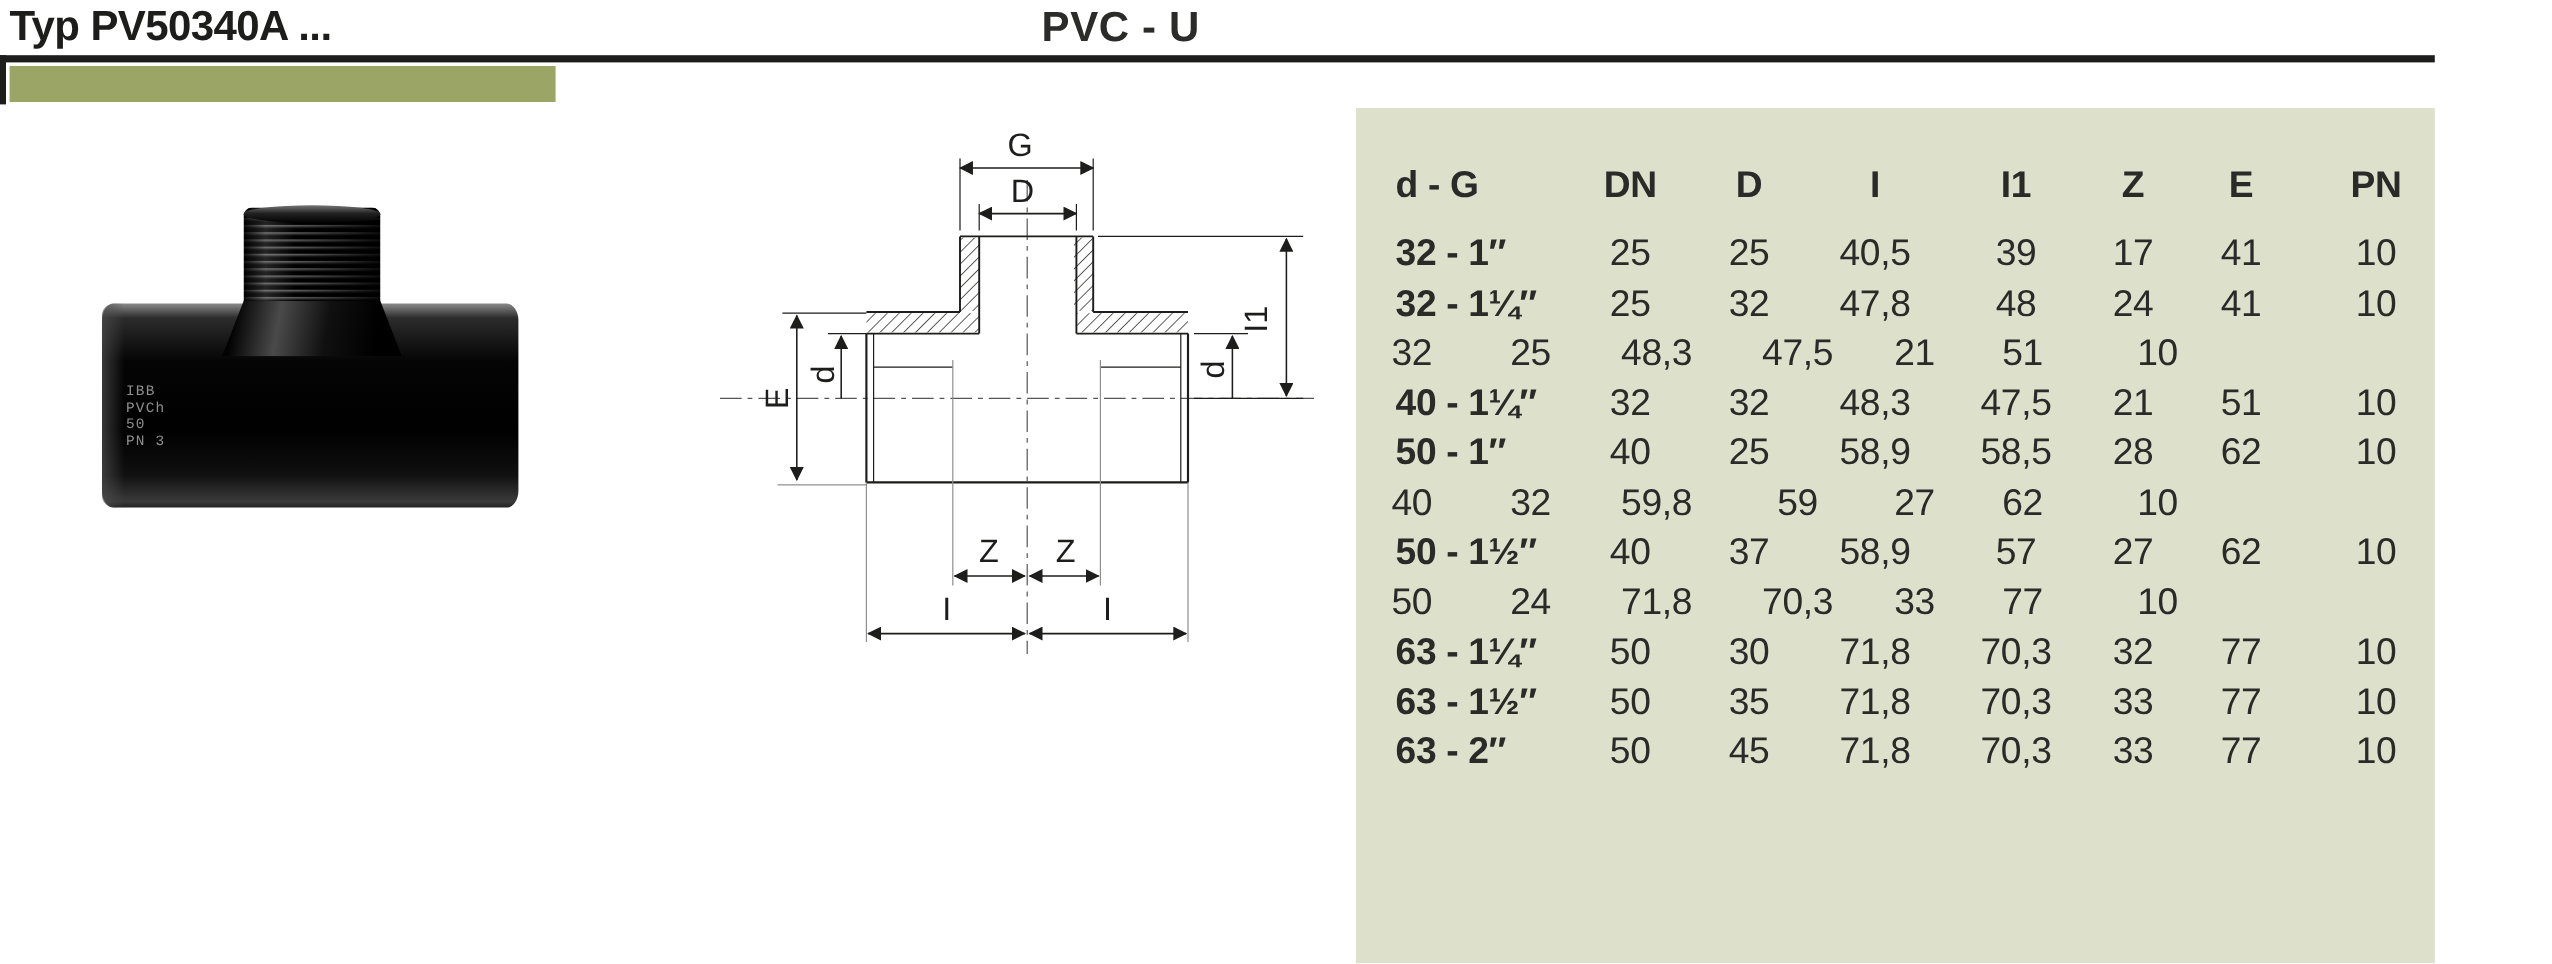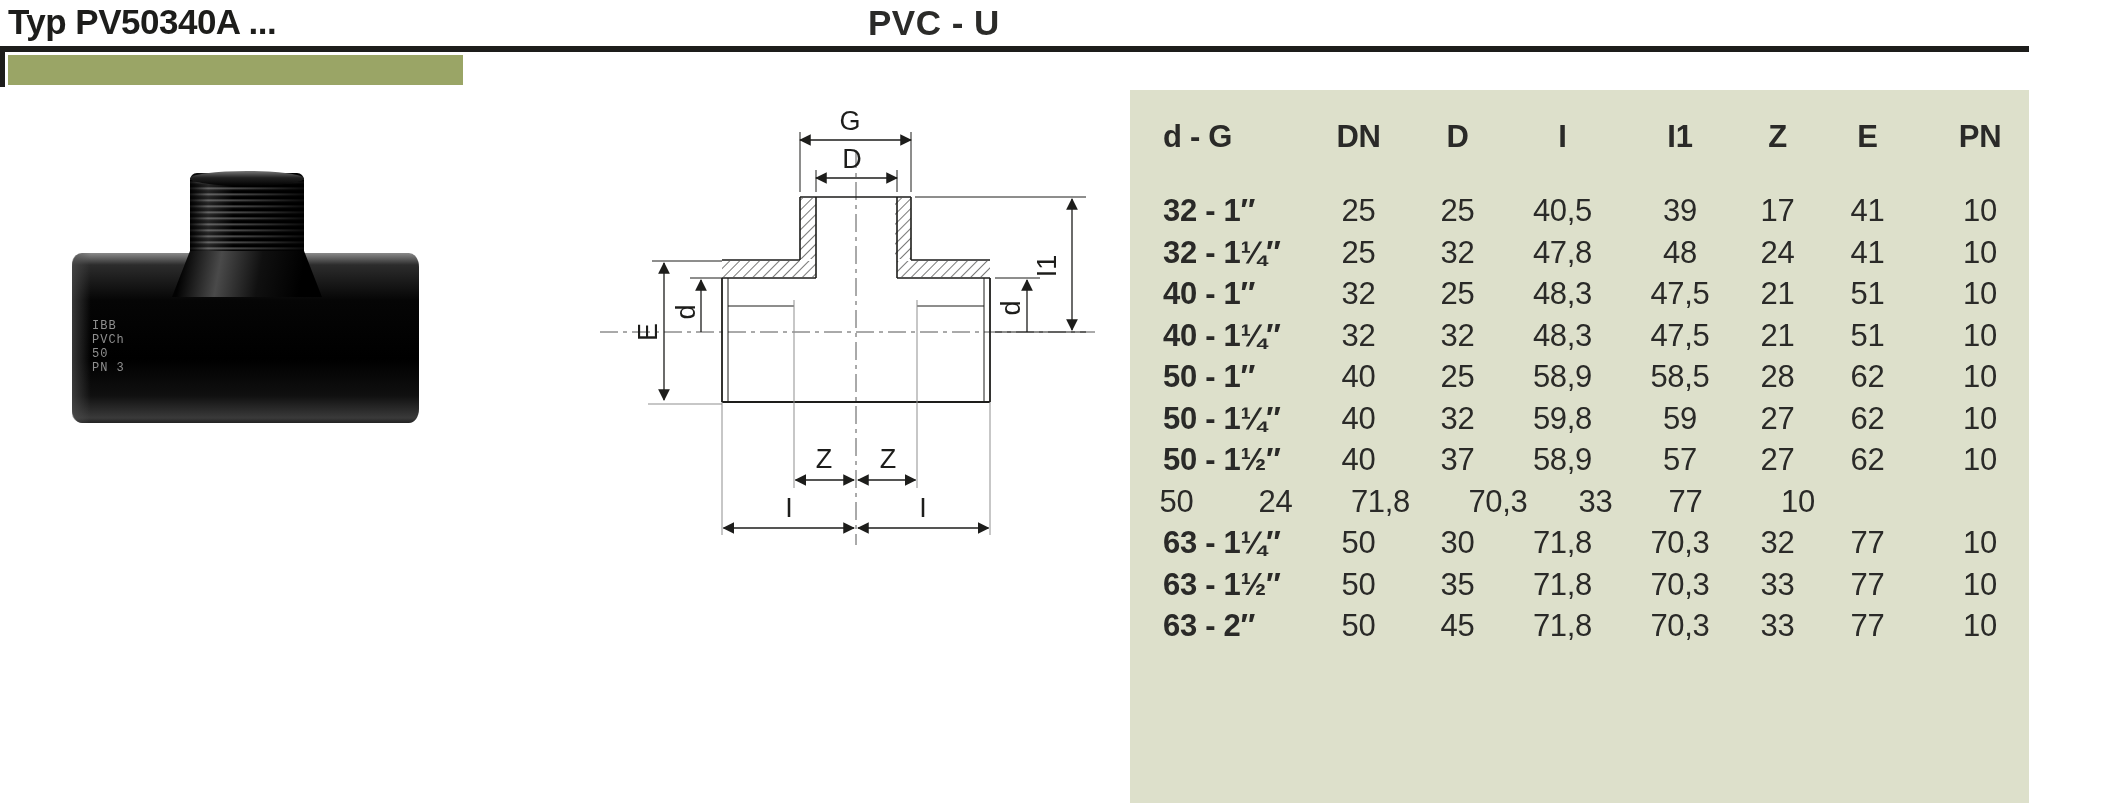--- a/index.html
+++ b/index.html
@@ -10,21 +10,21 @@
   .hdr-type{position:absolute;left:8px;top:2px;font-size:35px;font-weight:bold;letter-spacing:-.5px;}
   .hdr-title{position:absolute;left:390px;top:2px;font-size:35px;font-weight:bold;letter-spacing:-.5px;white-space:nowrap;}
   .hdr-title .fr{font-style:italic;margin-left:8px;}
   .hdr-material{position:absolute;left:868px;top:3px;font-size:35px;font-weight:700;letter-spacing:.5px;color:#2b2b29;}
   .rule{position:absolute;left:0;top:46px;width:2118px;height:6px;background:#1d1d1b;}
   .rule-tick-left{position:absolute;left:0;top:46px;width:5px;height:41px;background:#1d1d1b;}
   .rule-tick-right{position:absolute;left:2112px;top:16px;width:6px;height:36px;background:#1d1d1b;}
   .olive-bar{position:absolute;left:8px;top:55px;width:455px;height:30px;background:#9aa566;}
 
   
-  .photo{position:absolute;left:72px;top:171px;width:347px;height:252px;}
+  .photo{position:absolute;left:85px;top:171px;width:347px;height:252px;}
   .ph-thread{position:absolute;left:118px;top:2px;width:114px;height:78px;border-radius:7px 7px 0 0;
      background:
        linear-gradient(90deg,rgba(0,0,0,.8),rgba(255,255,255,.14) 16%,rgba(255,255,255,0) 38%,rgba(0,0,0,.45) 72%,rgba(0,0,0,.85)),
        repeating-linear-gradient(180deg,#000 0 2px,#5d5d5d 3px,#0c0c0c 5px,#000 6px);}
   .ph-thread-top{position:absolute;left:118px;top:0;width:114px;height:15px;border-radius:50%;
      background:linear-gradient(180deg,#777 0%,#222 45%,#000 100%);}
   .ph-cone{position:absolute;left:100px;top:76px;width:150px;height:50px;
      clip-path:polygon(13% 0,87% 0,100% 100%,0 100%);
      background:linear-gradient(100deg,#020202 8%,#4a4a4a 32%,#101010 58%,#000 85%);}
   .ph-body{position:absolute;left:0;top:82px;width:347px;height:170px;border-radius:10px/14px;
@@ -33,21 +33,21 @@
      border-radius:10px 0 0 10px;background:linear-gradient(90deg,#4e4e4e,rgba(0,0,0,0) 85%);opacity:.7;}
   .ph-marking{position:absolute;left:20px;top:148px;font-size:12px;line-height:14px;color:#8f8f8f;
      letter-spacing:1px;font-family:"Liberation Mono",monospace;}
 
   
   .drawing{position:absolute;left:560px;top:90px;}
   .drawing text{font-family:"Liberation Sans",sans-serif;font-size:27px;fill:#1d1d1b;}
 
   
   .panel{position:absolute;left:1130px;top:90px;width:994px;height:713px;background:#dde0cb;}
-  .thead{position:absolute;left:0;top:27px;width:100%;display:flex;font-weight:bold;}
+  .thead{position:absolute;left:0;top:44px;width:100%;display:flex;font-weight:bold;}
   .tbody{position:absolute;left:0;top:100px;width:100%;}
   .tr{display:flex;height:41.5px;line-height:41.5px;align-items:flex-end;}
   .thead{height:40px;line-height:40px;}
   .td{font-size:31px;letter-spacing:-.3px;text-align:center;color:#2a2a28;white-space:nowrap;}
   .c0{width:182px;text-align:left;padding-left:33px;box-sizing:border-box;font-weight:bold;}
   .thead .c0{font-weight:bold;}
   .c1{width:93px;}.c2{width:105px;}.c3{width:105px;}.c4{width:130px;}
   .c5{width:65px;}.c6{width:115px;}.c7{width:110px;}
 </style>
 </head>
@@ -161,21 +161,20 @@
           <div class="td c0">32 - 1¼″</div>
           <div class="td c1">25</div>
           <div class="td c2">32</div>
           <div class="td c3">47,8</div>
           <div class="td c4">48</div>
           <div class="td c5">24</div>
           <div class="td c6">41</div>
           <div class="td c7">10</div>
         </div>
         <div class="tr">
-          <div class="td c0">40 - 1″</div>
           <div class="td c1">32</div>
           <div class="td c2">25</div>
           <div class="td c3">48,3</div>
           <div class="td c4">47,5</div>
           <div class="td c5">21</div>
           <div class="td c6">51</div>
           <div class="td c7">10</div>
         </div>
         <div class="tr">
           <div class="td c0">40 - 1¼″</div>
@@ -191,21 +190,20 @@
           <div class="td c0">50 - 1″</div>
           <div class="td c1">40</div>
           <div class="td c2">25</div>
           <div class="td c3">58,9</div>
           <div class="td c4">58,5</div>
           <div class="td c5">28</div>
           <div class="td c6">62</div>
           <div class="td c7">10</div>
         </div>
         <div class="tr">
-          <div class="td c0">50 - 1¼″</div>
           <div class="td c1">40</div>
           <div class="td c2">32</div>
           <div class="td c3">59,8</div>
           <div class="td c4">59</div>
           <div class="td c5">27</div>
           <div class="td c6">62</div>
           <div class="td c7">10</div>
         </div>
         <div class="tr">
           <div class="td c0">50 - 1½″</div>

